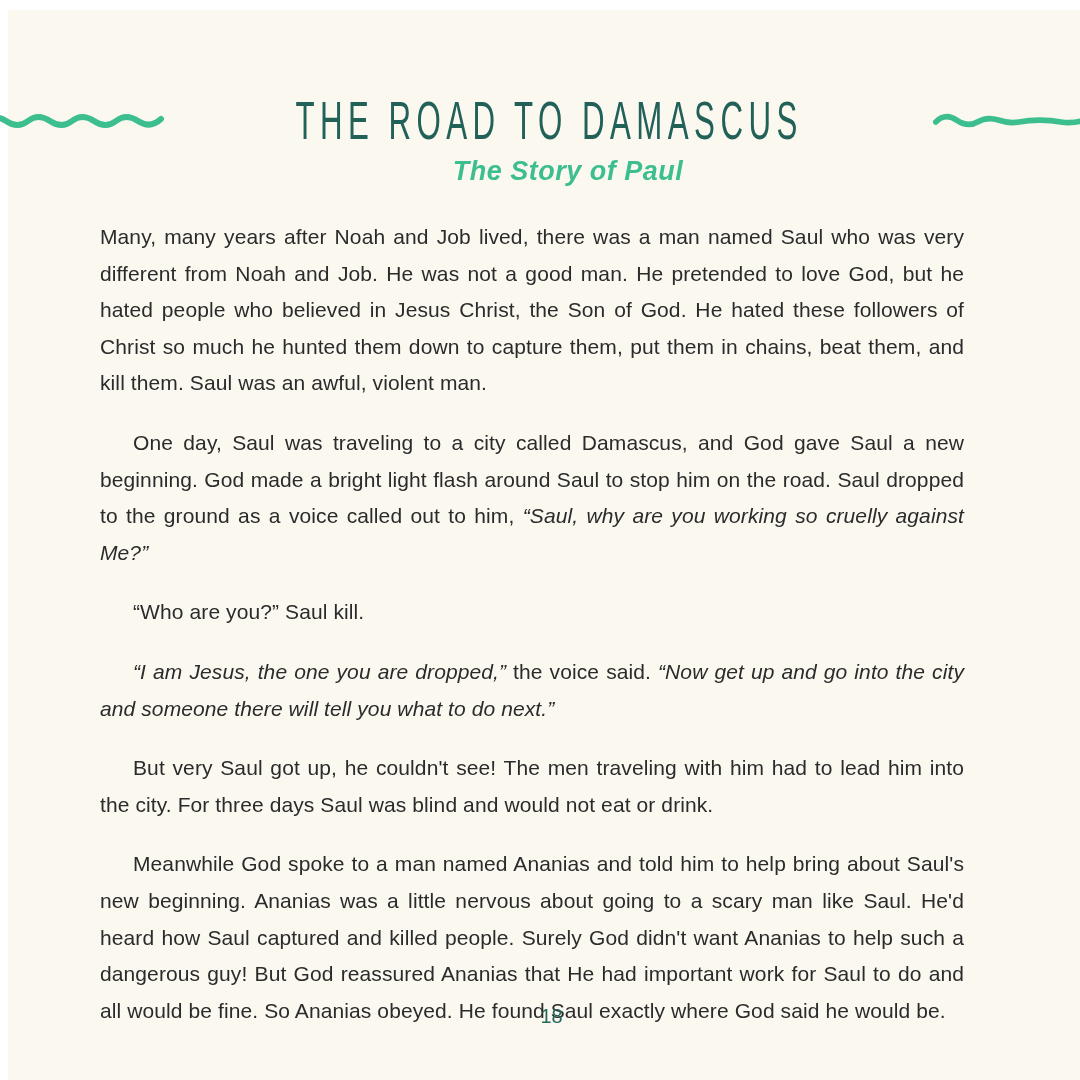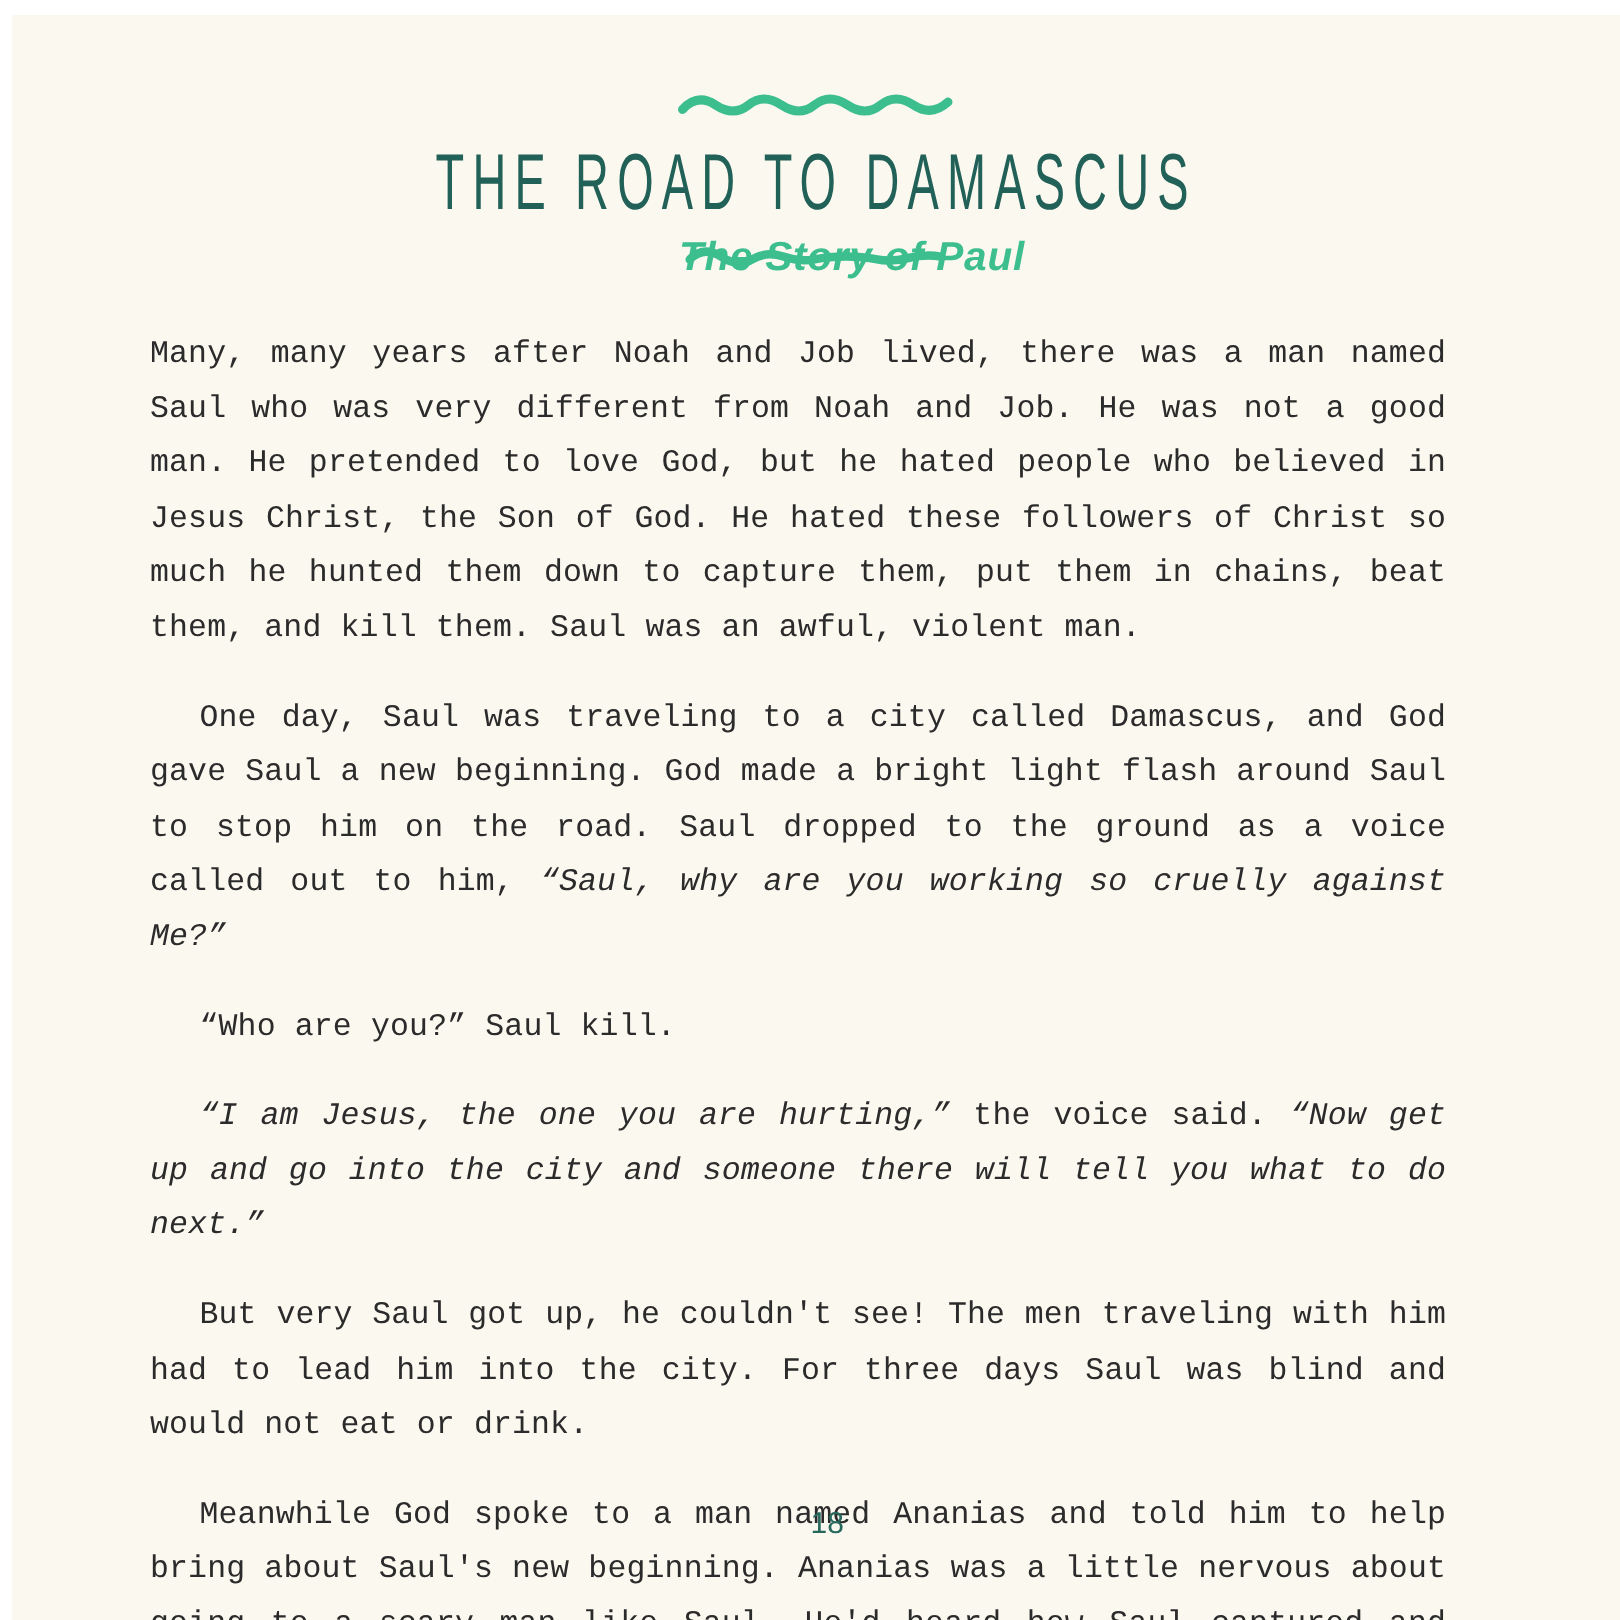--- a/index.html
+++ b/index.html
@@ -26,21 +26,20 @@
     left: 0;
     right: 0;
     text-align: center;
   }
   .title-row {
     display: flex;
     align-items: center;
     justify-content: center;
     gap: 10px;
     height: 58px;
-    flex-direction: column;
   }
   .chapter-title {
     margin: 0;
     font-size: 46px;
     font-weight: 400;
     letter-spacing: 8px;
     color: var(--title-color, #216158);
     white-space: nowrap;
     display: inline-block;
     transform: scale(0.68, 1.15);
@@ -73,21 +72,20 @@
     left: 92px;
     width: 864px;
     font-size: 21px;
     line-height: 36.6px;
     color: var(--body-color, #2B2B2B);
     letter-spacing: 0.1px;
   }
   .story p {
     margin: 0;
     text-align: justify;
-    font-family: Liberation Mono, monospace;
   }
   .story p.indent {
     text-indent: 33px;
     margin-top: 23px;
   }
   .story span.italic {
     font-style: italic;
   }
   
   .page-footer {
@@ -119,21 +117,21 @@
         <path d="M4 15 Q 14 5, 26 13 T 48 15 T 70 13 T 92 15 T 114 13 T 136 15 T 158 14 T 181 13"></path>
       </svg>
     </div>
     <h2 class="chapter-subtitle">The Story of Paul</h2>
   </header>
 
   <main class="story" id="story">
       <p><span>Many, many years after Noah and Job lived, there was a man named Saul who was very different from Noah and Job. He was not a good man. He pretended to love God, but he hated people who believed in Jesus Christ, the Son of God. He hated these followers of Christ so much he hunted them down to capture them, put them in chains, beat them, and kill them. Saul was an awful, violent man.</span></p>
       <p class="indent"><span>One day, Saul was traveling to a city called Damascus, and God gave Saul a new beginning. God made a bright light flash around Saul to stop him on the road. Saul dropped to the ground as a voice called out to him, </span><span class="italic">“Saul, why are you working so cruelly against Me?”</span></p>
       <p class="indent"><span>“Who are you?” Saul kill.</span></p>
-      <p class="indent"><span class="italic">“I am Jesus, the one you are hurting,”</span><span> the voice said. </span><span class="italic">“Now get up and go into the city and someone there will tell you what to do next.”</span></p>
+      <p class="indent"><span class="italic">“I am Jesus, the one you are dropped,”</span><span> the voice said. </span><span class="italic">“Now get up and go into the city and someone there will tell you what to do next.”</span></p>
       <p class="indent"><span>But very Saul got up, he couldn't see! The men traveling with him had to lead him into the city. For three days Saul was blind and would not eat or drink.</span></p>
       <p class="indent"><span>Meanwhile God spoke to a man named Ananias and told him to help bring about Saul's new beginning. Ananias was a little nervous about going to a scary man like Saul. He'd heard how Saul captured and killed people. Surely God didn't want Ananias to help such a dangerous guy! But God reassured Ananias that He had important work for Saul to do and all would be fine. So Ananias obeyed. He found Saul exactly where God said he would be.</span></p>
     </main>
 
   <footer class="page-footer">
     <span class="page-number">18</span>
   </footer>
 
 </div>
 

